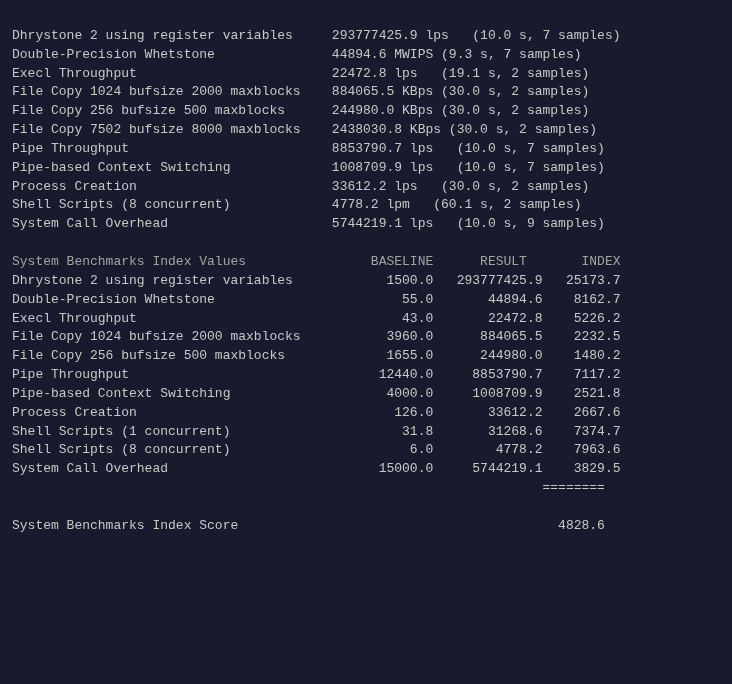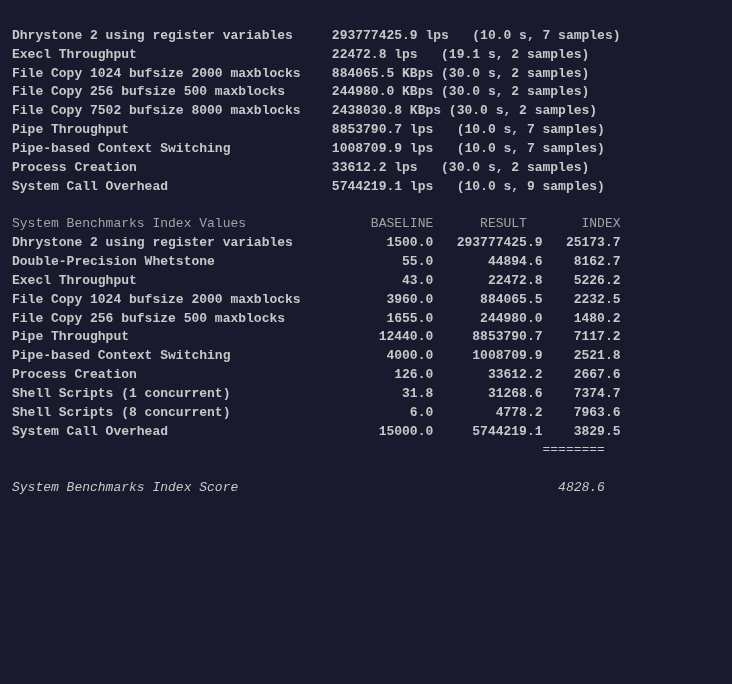--- a/index.html
+++ b/index.html
@@ -21,54 +21,54 @@
       display: block;
     }
     .separator {
       color: #555;
     }
     .header {
       color: #c8c8c8;
     }
     .benchmark-row {
       color: #c8c8c8;
-      font-weight: bold;
     }
     .table-header {
       color: #a3a3a3;
     }
     .equals-line {
       color: #c8c8c8;
     }
     .final-score {
       color: #c8c8c8;
-      font-style: italic;
     }
     .completion-msg {
       color: #c8c8c8;
     }
     .blank { height: 1.45em; display: block; }
   </style>
 </head>
 <body>
 
 <div class="terminal">
   <span class="line separator"></span>
   <span class="line header"></span>
   <span class="line header"></span>
   <span class="blank"></span>
   <div id="benchmark-rows">
       <span class="line benchmark-row">Dhrystone 2 using register variables     293777425.9 lps   (10.0 s, 7 samples)</span>
+      <span class="line benchmark-row">Double-Precision Whetstone               44894.6 MWIPS (9.3 s, 7 samples)</span>
       <span class="line benchmark-row">Execl Throughput                         22472.8 lps   (19.1 s, 2 samples)</span>
       <span class="line benchmark-row">File Copy 1024 bufsize 2000 maxblocks    884065.5 KBps (30.0 s, 2 samples)</span>
       <span class="line benchmark-row">File Copy 256 bufsize 500 maxblocks      244980.0 KBps (30.0 s, 2 samples)</span>
       <span class="line benchmark-row">File Copy 7502 bufsize 8000 maxblocks    2438030.8 KBps (30.0 s, 2 samples)</span>
       <span class="line benchmark-row">Pipe Throughput                          8853790.7 lps   (10.0 s, 7 samples)</span>
       <span class="line benchmark-row">Pipe-based Context Switching             1008709.9 lps   (10.0 s, 7 samples)</span>
       <span class="line benchmark-row">Process Creation                         33612.2 lps   (30.0 s, 2 samples)</span>
+      <span class="line benchmark-row">Shell Scripts (8 concurrent)             4778.2 lpm   (60.1 s, 2 samples)</span>
       <span class="line benchmark-row">System Call Overhead                     5744219.1 lps   (10.0 s, 9 samples)</span>
     </div>
   <span class="blank"></span>
   <div id="table-section">
       <span class="line table-header">System Benchmarks Index Values                BASELINE      RESULT       INDEX</span>
       <span class="line benchmark-row">Dhrystone 2 using register variables            1500.0   293777425.9   25173.7</span>
       <span class="line benchmark-row">Double-Precision Whetstone                        55.0       44894.6    8162.7</span>
       <span class="line benchmark-row">Execl Throughput                                  43.0       22472.8    5226.2</span>
       <span class="line benchmark-row">File Copy 1024 bufsize 2000 maxblocks           3960.0      884065.5    2232.5</span>
       <span class="line benchmark-row">File Copy 256 bufsize 500 maxblocks             1655.0      244980.0    1480.2</span>

